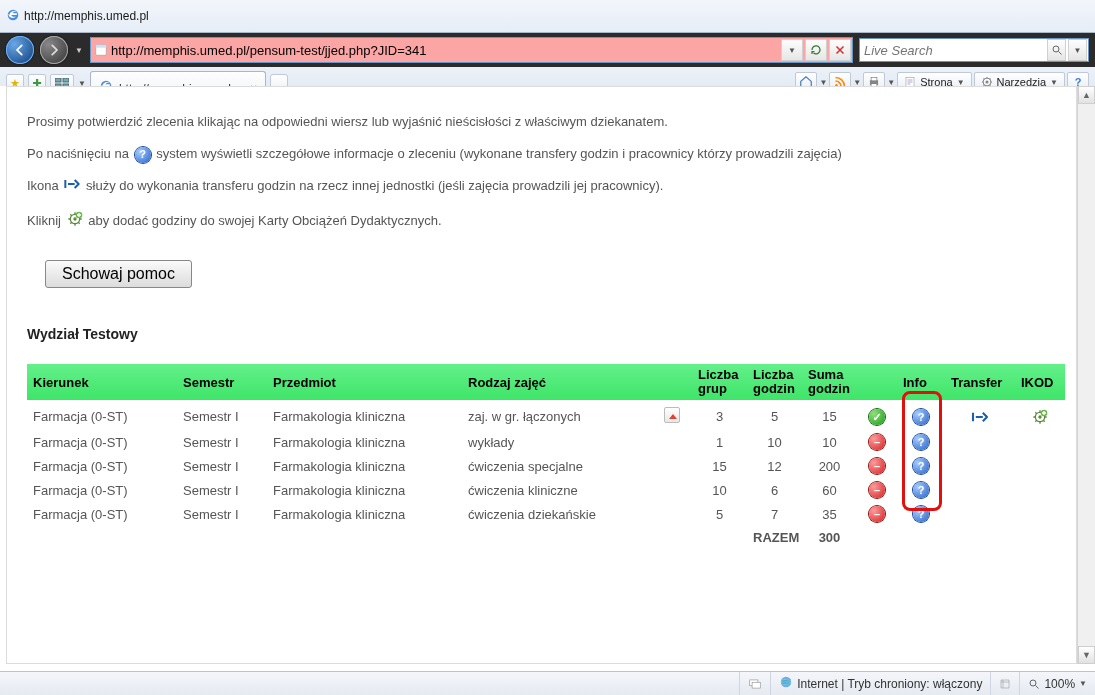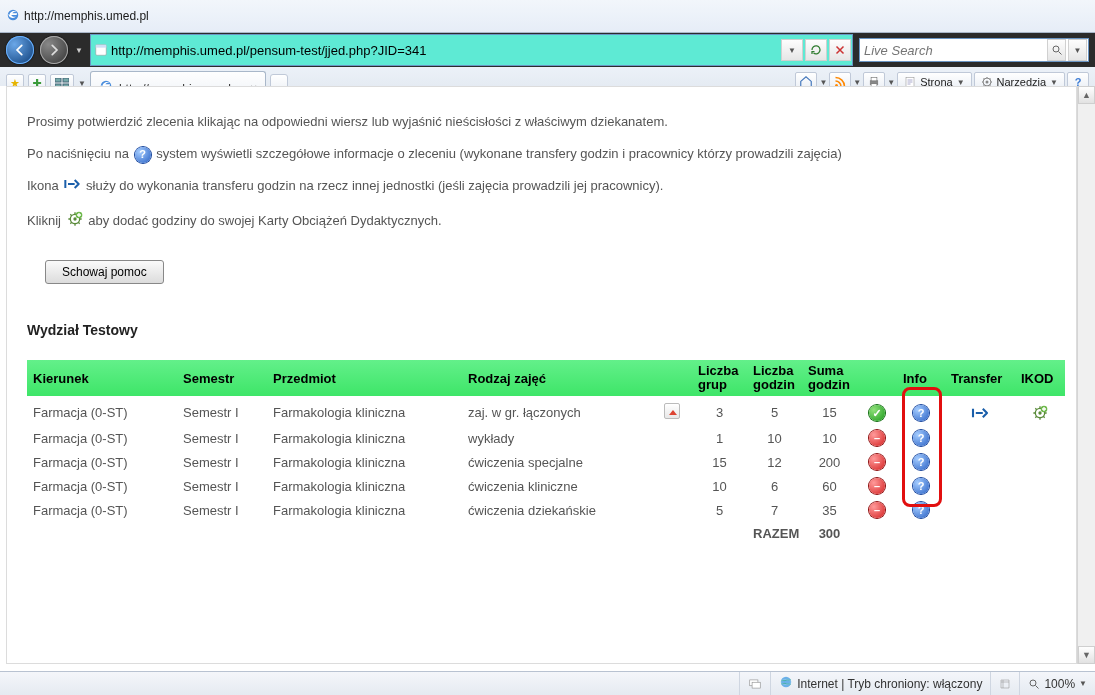--- a/index.html
+++ b/index.html
@@ -9,21 +9,21 @@
   .top-caption { background: linear-gradient(#f2f6fb,#e6edf7); border-bottom: 1px solid #a9b7c9; height: 22px; display: flex; align-items: center; padding: 16px 6px; }
   .top-caption svg { margin-right: 4px; }
   .top-caption-text { color: #1a1a1a; }
 
   .nav-bar { background: #2b2b2b; height: 34px; display: flex; align-items: center; padding: 0 6px; gap: 6px; }
   .nav-circle { width: 28px; height: 28px; border-radius: 50%; display: flex; align-items: center; justify-content: center; }
   .nav-back { background: radial-gradient(circle at 30% 30%, #6aa7e8, #0a3a75); box-shadow: inset 0 0 0 1px #6bb2ff, 0 0 2px #000; }
   .nav-fwd { background: radial-gradient(circle at 30% 30%, #888, #333); box-shadow: inset 0 0 0 1px #aaa, 0 0 2px #000; }
   .nav-circle svg { display:block; }
   .nav-drop { width:10px; height:28px; display:flex; align-items:center; justify-content:center; }
-  .addr-wrap { flex:1; display:flex; height:32px; background:#5eead4; border:1px solid #6a95c4; align-items:center; }
+  .addr-wrap { flex:1; display:flex; height:26px; background:#fca5a5; border:1px solid #6a95c4; align-items:center; }
   .addr-favicon { width:20px; display:flex; align-items:center; justify-content:center; }
   .addr-input { flex:1; border:none; outline:none; font-size:13px; color:#000; background:transparent; }
   .addr-btn { width:22px; height:22px; border:1px solid #d0d0d0; background:linear-gradient(#fdfdfd,#e6e6e6); margin:0 1px; display:flex; align-items:center; justify-content:center; }
   .search-wrap { width:230px; display:flex; height:24px; background:#fff; border:1px solid #6a95c4; align-items:center; }
   .search-input { flex:1; border:none; outline:none; font-size:13px; font-style:italic; color:#888; padding:0 4px; background:transparent; }
 
   .tab-strip { height:30px; background:linear-gradient(#ecf1f8,#e1e8f0); border-bottom:1px solid #a9b7c9; display:flex; align-items:flex-end; padding:0 6px; gap:4px; }
   .ts-left { display:flex; align-items:center; gap:4px; padding-bottom:4px; }
   .ts-small-btn { width:18px; height:18px; border:1px solid #c0c9d8; background:linear-gradient(#fff,#e8edf4); border-radius:2px; display:flex; align-items:center; justify-content:center; font-size:11px; }
   .tab { height:25px; border:1px solid #a9b7c9; border-bottom:none; border-radius:3px 3px 0 0; padding:0 8px; display:flex; align-items:flex-end; gap:6px; min-width:130px; background:linear-gradient(#fefefe,#f0f3f8); font-size:12px; color:#333; }
@@ -38,21 +38,21 @@
   .content-wrap { position:absolute; top:86px; left:0; right:0; bottom:25px; background:#fff; overflow:hidden; }
   .content-inner { border:1px solid #dcdcdc; position:absolute; top:0; left:6px; right:18px; bottom:6px; background:#fff; overflow:hidden; }
   .scrollbar-v { position:absolute; right:0; top:0; width:18px; bottom:6px; background:#f0f0f0; border-left:1px solid #d5d5d5; display:flex; flex-direction:column; }
   .sb-btn { height:18px; background:linear-gradient(#fefefe,#e2e2e2); border:1px solid #cfcfcf; display:flex; align-items:center; justify-content:center; font-size:9px; color:#666; }
   .sb-track { flex:1; }
 
   .page { padding:12px 20px; font-size:13px; color:#333; }
   .para { margin: 14px 0; line-height:1.4; color:#555; }
   .inline-icon { display:inline-block; vertical-align:middle; margin:0 2px; }
 
-  .help-btn { margin:14px 0 24px 18px; padding:4px 16px; border:1px solid #888; border-radius:3px; background:linear-gradient(#fafafa,#dcdcdc); font-size:12px; cursor:default; }
+  .help-btn { margin:14px 0 24px 18px; padding:4px 16px; border:1px solid #888; border-radius:3px; background:linear-gradient(#fafafa,#dcdcdc); font-size:16px; cursor:default; }
 
   .section-title { font-weight:bold; color:#222; font-size:14px; margin:14px 0 20px 0; }
 
   table.data { width:100%; border-collapse:separate; border-spacing:0 2px; table-layout:fixed; }
   table.data th { background:#3eea6a; background:linear-gradient(#63f08a,#3ee568); color:#000; font-weight:bold; text-align:left; padding:4px 6px; border-bottom:2px solid #fff; font-size:13px; }
   table.data th.twoline { line-height:1.1; }
   table.data td { padding:3px 6px; color:#555; font-size:13px; }
   table.data td.num { text-align:center; }
   table.data td.ctr { text-align:center; }
   .sum-row td { font-weight:bold; color:#222; }

